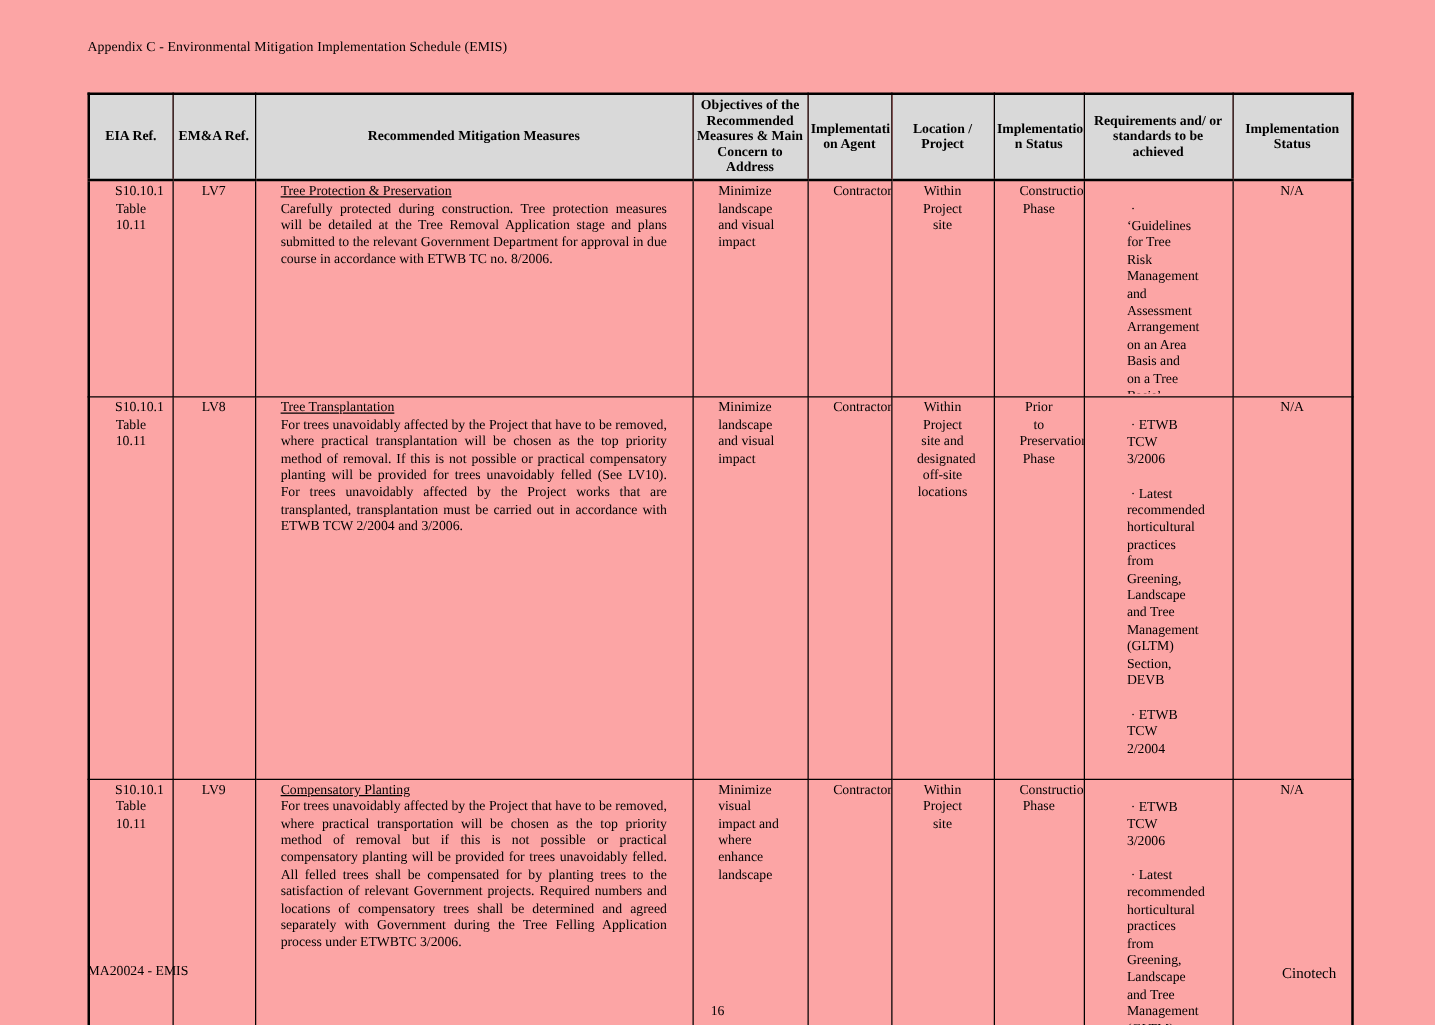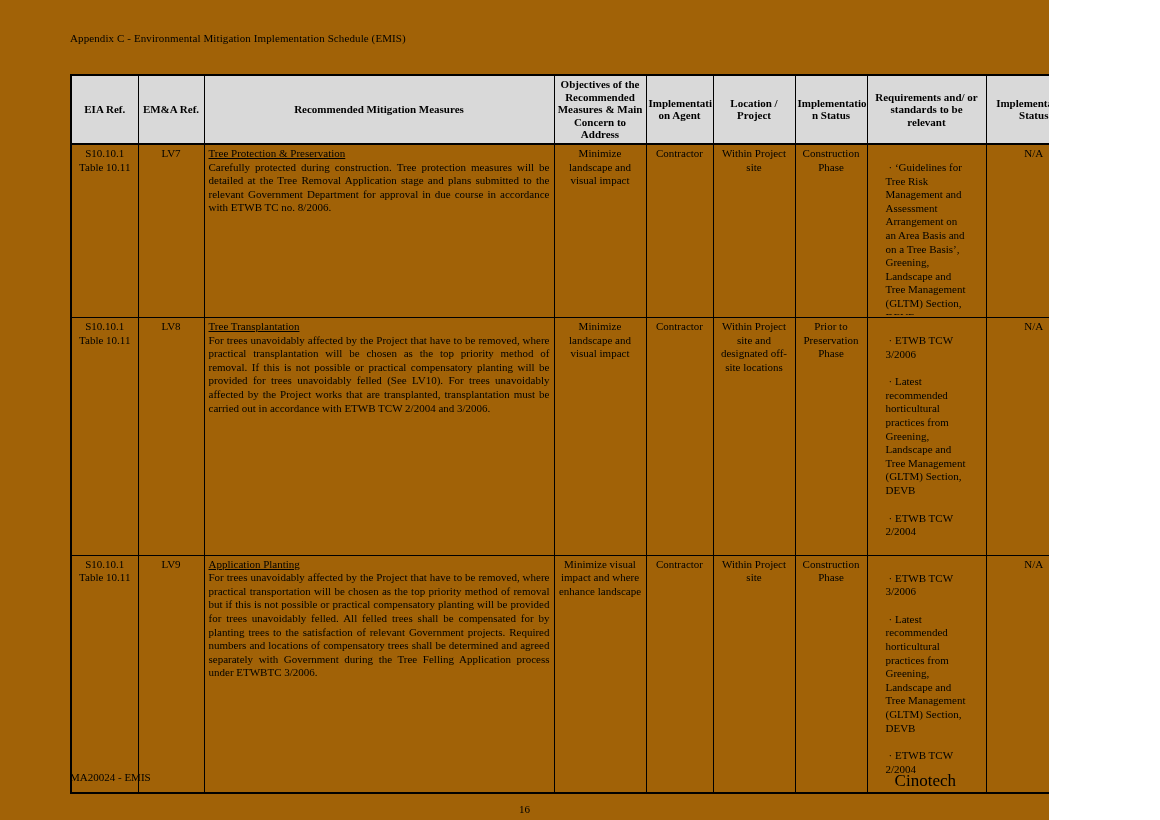--- a/index.html
+++ b/index.html
@@ -6,23 +6,23 @@
     margin: 0;
     padding: 0;
     background: #ffffff;
     width: 1160px;
     height: 820px;
     font-family: "Liberation Serif", "DejaVu Serif", serif;
     color: #000000;
   }
   .page {
     position: relative;
-    width: 1049px;
+    width: 1148px;
     height: 820px;
-    background: #a16207;
+    background: #fca5a5;
     overflow: hidden;
     text-decoration: underline;
   }
   .doc-header {
     position: absolute;
     left: 70px;
     top: 32px;
     font-size: 11px;
     letter-spacing: 0.1px;
   }
@@ -46,47 +46,47 @@
     text-align: center;
     vertical-align: middle;
     line-height: 12.6px;
     padding: 2px 2px;
     white-space: pre-line;
     border-bottom: 2px solid #000000;
   }
   table.emis td {
     vertical-align: top;
     line-height: 13.6px;
-    padding: 2px 4px;
+    padding: 2px 20px;
   }
   td.c-center { text-align: center; white-space: pre-line; }
   .measure-title { text-decoration: underline; }
   .measure-text { text-align: justify; }
-  td.objectives { text-align: center; padding: 2px 2px 2px 3px; }
+  td.objectives { text-align: left; padding: 2px 2px 2px 3px; }
   td.req { text-align: left; padding: 2px 3px; }
   .req p { margin: 14px; text-indent: 3px; }
   .clip-tall { height: 168px; overflow: hidden; }
   .doc-footer-left {
     position: absolute;
     left: 70px;
     top: 771px;
     font-size: 11px;
   }
   .doc-footer-center {
     position: absolute;
     left: 50%;
     transform: translateX(-50%);
     top: 803px;
     font-size: 11px;
   }
   .doc-footer-right {
     position: absolute;
-    right: 93px;
+    right: 79px;
     top: 771px;
-    font-size: 17px;
+    font-size: 12px;
   }
 </style>
 </head>
 <body>
 
 <div class="page">
 
   <div class="doc-header">Appendix C - Environmental Mitigation Implementation Schedule (EMIS)</div>
 
   <table class="emis">
@@ -112,21 +112,21 @@
 Concern to
 Address</th>
         <th>Implementati
 on Agent</th>
         <th>Location /
 Project</th>
         <th>Implementatio
 n Status</th>
         <th>Requirements and/ or
 standards to be
-relevant</th>
+achieved</th>
         <th>Implementation
 Status</th>
       </tr>
     </thead>
     <tbody>
 
       <tr style="height:173px">
         <td class="c-center">S10.10.1
 Table 10.11</td>
         <td class="c-center">LV7</td>
@@ -165,21 +165,21 @@
           <p>· ETWB TCW 2/2004</p>
         </td>
         <td class="c-center">N/A</td>
       </tr>
 
       <tr style="height:134px">
         <td class="c-center">S10.10.1
 Table 10.11</td>
         <td class="c-center">LV9</td>
         <td>
-          <div class="measure-title">Application Planting</div>
+          <div class="measure-title">Compensatory Planting</div>
           <div class="measure-text">For trees unavoidably affected by the Project that have to be removed, where practical transportation will be chosen as the top priority method of removal but if this is not possible or practical compensatory planting will be provided for trees unavoidably felled.  All felled trees shall be compensated for by planting trees to the satisfaction of relevant Government projects.  Required numbers and locations of compensatory trees shall be determined and agreed separately with Government during the Tree Felling Application process under ETWBTC 3/2006.</div>
         </td>
         <td class="objectives">Minimize visual impact and where enhance landscape</td>
         <td class="c-center">Contractor</td>
         <td class="c-center">Within Project site</td>
         <td class="c-center">Construction Phase</td>
         <td class="req">
           <p>· ETWB TCW 3/2006</p>
           <p>· Latest recommended horticultural practices from Greening, Landscape and Tree Management (GLTM) Section, DEVB</p>
           <p>· ETWB TCW 2/2004</p>

